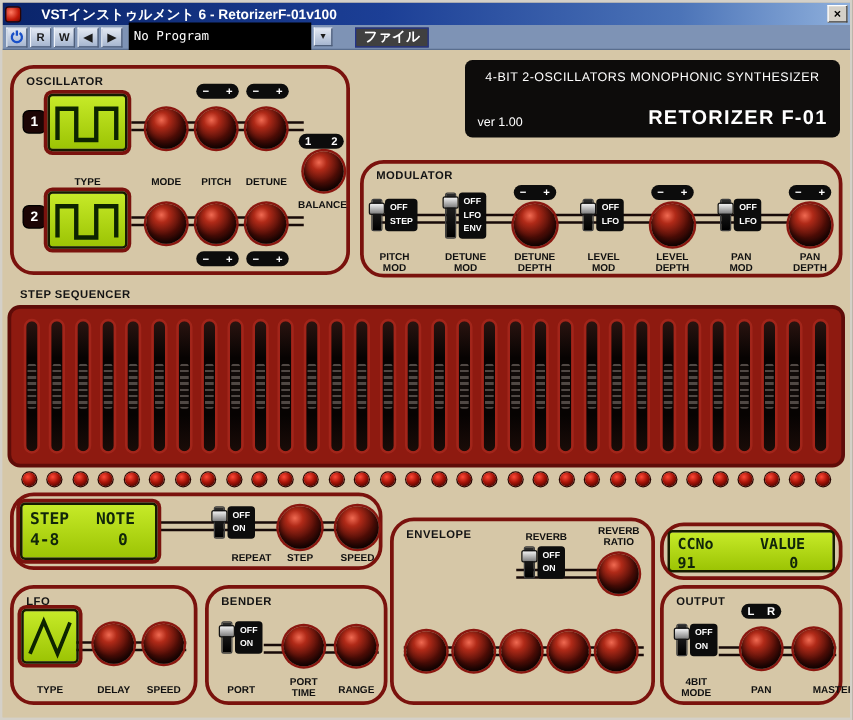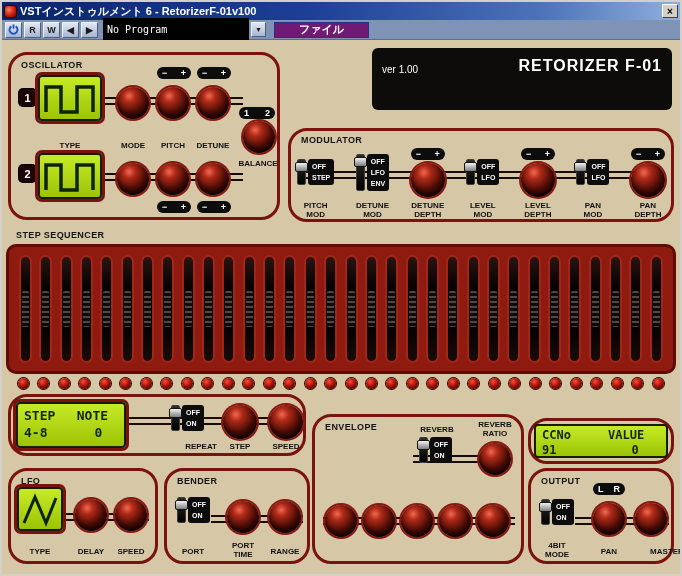--- a/index.html
+++ b/index.html
@@ -2,30 +2,30 @@
 <html><head>
 <meta charset="utf-8">
 <style>
   * { margin:0; padding:0; box-sizing:border-box; }
   html,body { background:#9a9a9a; }
   body { font-family:"Liberation Sans", sans-serif; }
 
   .window { width:682px; height:576px; border:2px solid #d4d0c8; background:#d6c7a7; position:relative; overflow:hidden; }
 
   
-  .titlebar { height:18px; background:linear-gradient(90deg,#0a246a 0%,#1c3f96 45%,#4c74b8 80%,#8fb0dc 100%); display:flex; align-items:center; padding:0 2px; gap:3px; }
+  .titlebar { height:18px; background:linear-gradient(90deg,#0a246a 0%,#1c3f96 45%,#4c74b8 80%,#8fb0dc 100%); display:flex; align-items:center; padding:0 2px; gap:16px; }
   .win-icon { width:13px; height:13px; border-radius:3px; background:radial-gradient(circle at 35% 35%, #ff7a62, #c01808 60%, #6e0a04); border:1px solid #2a0404; flex:0 0 auto; }
   .win-title { color:#fff; font-size:11px; font-weight:bold; white-space:nowrap; overflow:hidden; flex:1; }
   .close-btn { width:16px; height:14px; background:#d4d0c8; border:1px solid; border-color:#ffffff #404040 #404040 #ffffff; font-size:10px; line-height:11px; font-weight:bold; color:#000; text-align:center; cursor:default; }
 
   
   .toolbar { height:20px; background:#7e93b5; border-bottom:1px solid #5a6e8e; display:flex; align-items:center; padding:0 3px; gap:2px; }
   .tb-btn { height:16px; min-width:17px; background:linear-gradient(#e2e8f2,#a6b6d0); border:1px solid; border-color:#f0f4fa #4e5e7a #4e5e7a #f0f4fa; font-size:9px; font-weight:bold; color:#1a1a1a; display:flex; align-items:center; justify-content:center; padding:0 2px; }
   .combo { width:146px; height:15px; background:#000; color:#fff; font-family:"DejaVu Sans Mono", monospace; font-size:10px; display:flex; align-items:center; padding:12px 4px; margin-left:3px; white-space:nowrap; overflow:hidden; }
-  .file-btn { height:16px; background:#701a75; border:1px solid #22328a; color:#fff; font-size:11px; font-weight:bold; padding:0 24px; margin-left:6px; display:flex; align-items:center; }
+  .file-btn { height:16px; background:#404040; border:1px solid #22328a; color:#fff; font-size:11px; font-weight:bold; padding:0 6px; margin-left:16px; display:flex; align-items:center; }
 
   
   .main { position:relative; width:678px; height:534px; background:#d6c7a7; }
   .box { position:absolute; border:3px solid #7a120d; border-radius:19px; }
   .sec-title { position:absolute; font-size:9px; font-weight:bold; color:#141414; letter-spacing:.4px; white-space:nowrap; }
   .ctl-label { position:absolute; font-size:8px; font-weight:bold; color:#101010; line-height:9px; text-align:center; white-space:nowrap; }
 
   .knob { width:32px; height:32px; border-radius:50%;
     background:radial-gradient(circle at 38% 28%, #f06a52 0%, #b02a18 20%, #4a0c06 55%, #150302 88%);
     box-shadow:0 0 0 2px #8a1710, inset 0 -3px 5px rgba(0,0,0,.65); }
@@ -156,20 +156,21 @@
           <span>−</span>
           <span>+</span>
         </div>
       <div class="pill abs" style="left:186px;top:146px;width:34px;z-index:1;">
           <span>−</span>
           <span>+</span>
         </div>
     </div>
 
     <div class="hdr">
+      <div class="tag">4-BIT 2-OSCILLATORS MONOPHONIC SYNTHESIZER</div>
       <div class="row">
         <span class="ver">ver 1.00</span>
         <span class="model">RETORIZER F-01</span>
       </div>
     </div>
 
     <div class="box" style="left:286px;top:88px;width:386px;height:94px;">
       <span class="sec-title" style="left:10px;top:4px;">MODULATOR</span>
       <div class="wire" style="left:10px;top:40px;width:360px;"></div>
       <div class="mod-row">

